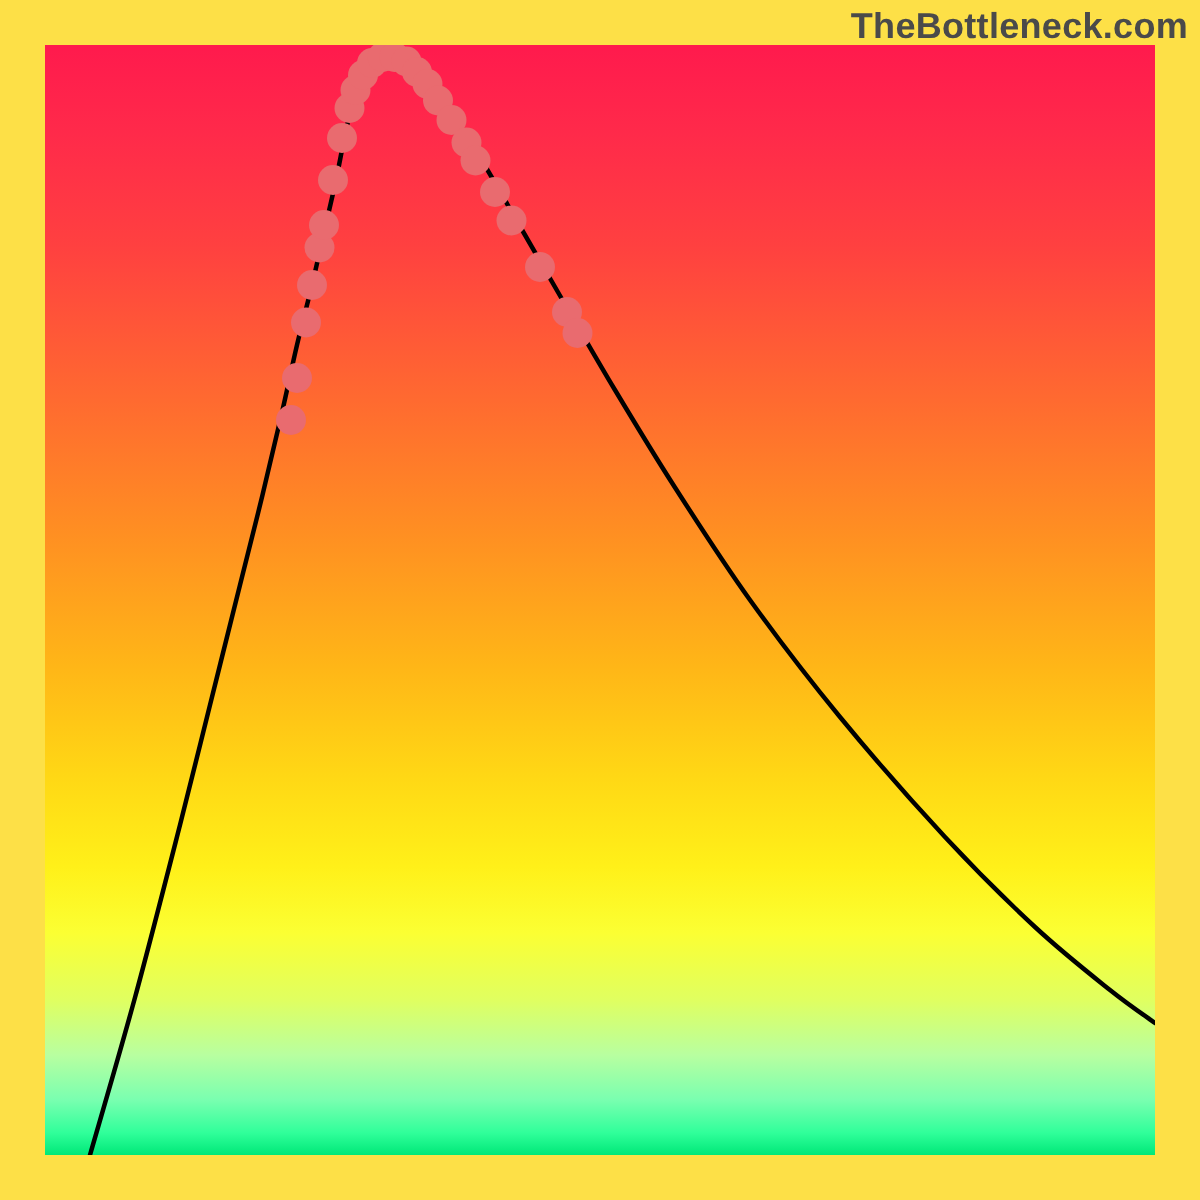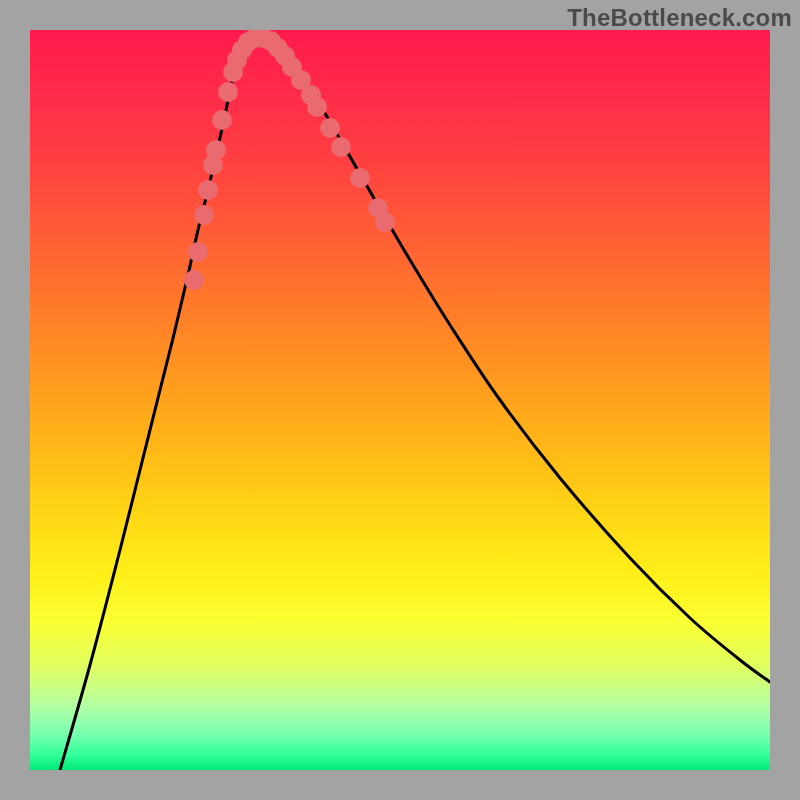--- a/index.html
+++ b/index.html
@@ -6,21 +6,21 @@
     margin: 0;
     padding: 0;
     width: 800px;
     height: 800px;
     overflow: hidden;
     font-family: Arial, Helvetica, sans-serif;
   }
   .frame {
     width: 800px;
     height: 800px;
-    background: #a3a3a3;
+    background: #fde047;
     position: relative;
     box-sizing: border-box;
   }
   .plot-area {
     position: absolute;
     left: 30px;
     top: 30px;
     width: 740px;
     height: 740px;
     overflow: hidden;

